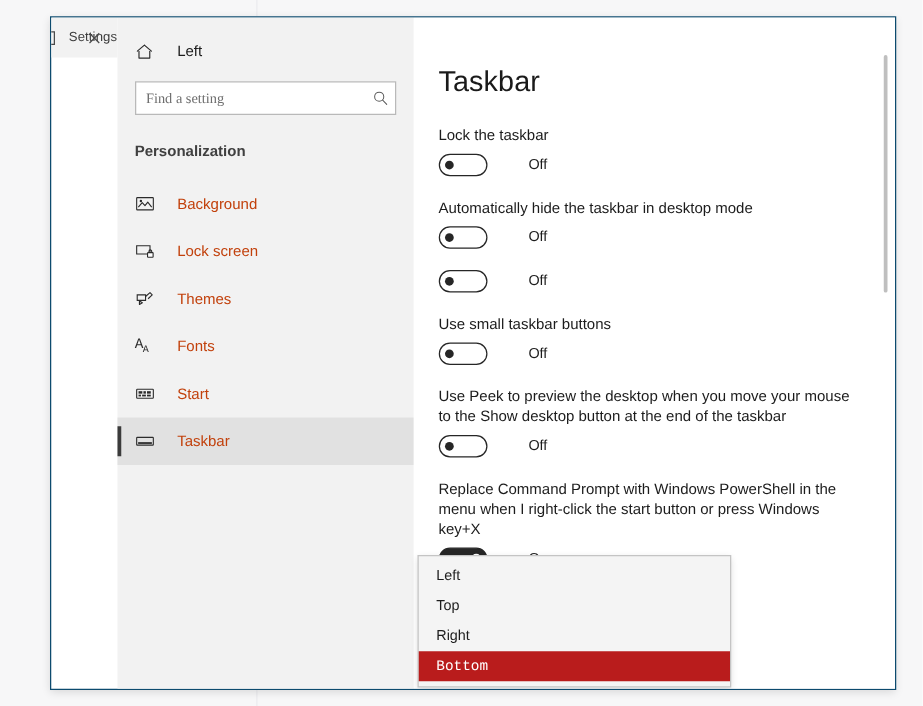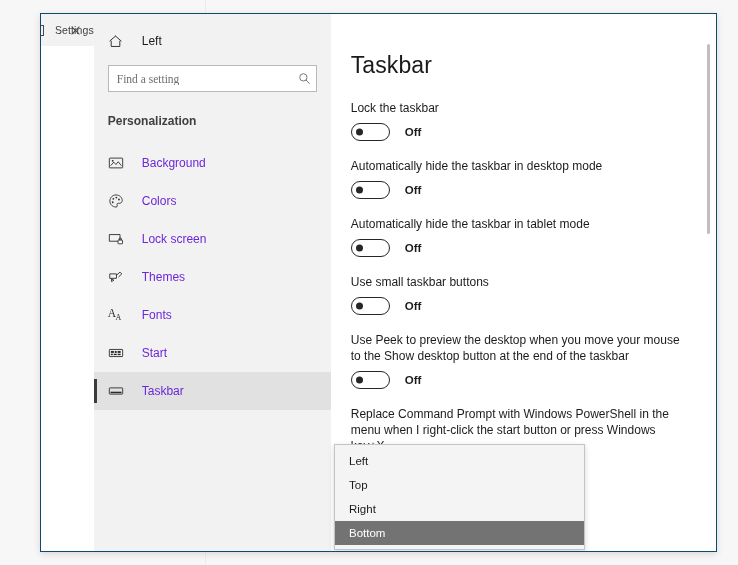--- a/index.html
+++ b/index.html
@@ -192,29 +192,29 @@
   }
   .nav-icon {
     width: 20px;
     display: flex;
     align-items: center;
     justify-content: flex-start;
     flex-shrink: 0;
   }
   .nav-label {
     font-size: 12px;
-    color: #6d28d9;
+    color: #c2410c;
     margin-left: 14px;
     white-space: nowrap;
   }
   .fonts-glyph {
     font-size: 11.5px;
     color: #2b2b2b;
     letter-spacing: -0.5px;
-    font-family: Liberation Serif, serif;
+    font-family: Liberation Mono, monospace;
   }
 
   
   .content {
     flex: 1;
     background: #ffffff;
     position: relative;
     padding: 0;
     min-width: 0;
     overflow: hidden;
@@ -277,22 +277,21 @@
     height: 8px;
     border-radius: 50%;
     background: #ffffff;
     right: 4px;
     top: 50%;
     transform: translateY(-50%);
   }
   .toggle-state {
     font-size: 11.5px;
     color: #1c1c1c;
-    margin-left: 15px;
-    font-weight: bold;
+    margin-left: 33px;
   }
 
   
   .dropdown {
     position: absolute;
     left: 293px;
     top: 430px;
     width: 249px;
     background: #f4f4f4;
     border: 1px solid #c4c4c4;
@@ -303,22 +302,23 @@
   .dd-item {
     height: 24px;
     display: flex;
     align-items: center;
     padding-left: 14px;
     font-size: 11.5px;
     color: #1c1c1c;
     cursor: default;
   }
   .dd-item.selected {
-    background: #737373;
+    background: #b91c1c;
     color: #ffffff;
+    font-family: Liberation Mono, monospace;
   }
 
   
   .scrollbar-track {
     position: absolute;
     right: 5px;
     top: 0;
     bottom: 0;
     width: 5px;
     cursor: default;
@@ -388,32 +388,20 @@
           <span class="nav-icon">
             <svg width="16" height="16" viewBox="0 0 18 18">
               <rect x="1.5" y="3.5" width="15" height="11" rx="0.6" stroke="#2b2b2b" stroke-width="1" fill="none"></rect>
               <path d="M3 12 L6.5 8 L9 10.7 L11.5 7.6 L15 12" stroke="#2b2b2b" stroke-width="1" fill="none" stroke-linejoin="round"></path>
               <circle cx="5.3" cy="6.6" r="1.1" fill="#2b2b2b"></circle>
             </svg>
           </span>
           <span class="nav-label">Background</span>
         </div>
 
-        <div class="nav-item">
-          <span class="nav-icon">
-            <svg width="16" height="16" viewBox="0 0 18 18">
-              <path d="M9 2.2 C13 2.2 16 5 16 8.4 C16 10.6 14.4 11.6 12.8 11.6 L11.4 11.6 C10.6 11.6 10.1 12.2 10.1 12.9 C10.1 13.5 10.5 13.9 10.5 14.5 C10.5 15.3 9.9 15.8 9 15.8 C5.2 15.8 2.1 12.8 2.1 9 C2.1 5.2 5.2 2.2 9 2.2 Z" stroke="#2b2b2b" stroke-width="1" fill="none"></path>
-              <circle cx="6" cy="6.6" r="1" fill="#2b2b2b"></circle>
-              <circle cx="9.4" cy="5.2" r="1" fill="#2b2b2b"></circle>
-              <circle cx="12.3" cy="7.3" r="1" fill="#2b2b2b"></circle>
-              <circle cx="5.3" cy="10.4" r="1" fill="#2b2b2b"></circle>
-            </svg>
-          </span>
-          <span class="nav-label">Colors</span>
-        </div>
 
         <div class="nav-item">
           <span class="nav-icon">
             <svg width="16" height="16" viewBox="0 0 18 18">
               <path d="M1.5 4 H13.5 V11.5 H1.5 Z" stroke="#2b2b2b" stroke-width="1" fill="none"></path>
               <rect x="11.3" y="10.2" width="5" height="4.2" rx="0.5" stroke="#2b2b2b" stroke-width="1" fill="#ffffff"></rect>
               <path d="M12.6 10.2 V9 A1.2 1.2 0 0 1 15 9 V10.2" stroke="#2b2b2b" stroke-width="1" fill="none"></path>
             </svg>
           </span>
           <span class="nav-label">Lock screen</span>
@@ -484,21 +472,20 @@
           <div class="setting-label">Automatically hide the taskbar in desktop mode</div>
           <div class="toggle-row">
             <div class="toggle off">
               <span class="knob"></span>
             </div>
             <span class="toggle-state">Off</span>
           </div>
         </div>
 
         <div class="setting-block">
-          <div class="setting-label">Automatically hide the taskbar in tablet mode</div>
           <div class="toggle-row">
             <div class="toggle off">
               <span class="knob"></span>
             </div>
             <span class="toggle-state">Off</span>
           </div>
         </div>
 
         <div class="setting-block">
           <div class="setting-label">Use small taskbar buttons</div>

